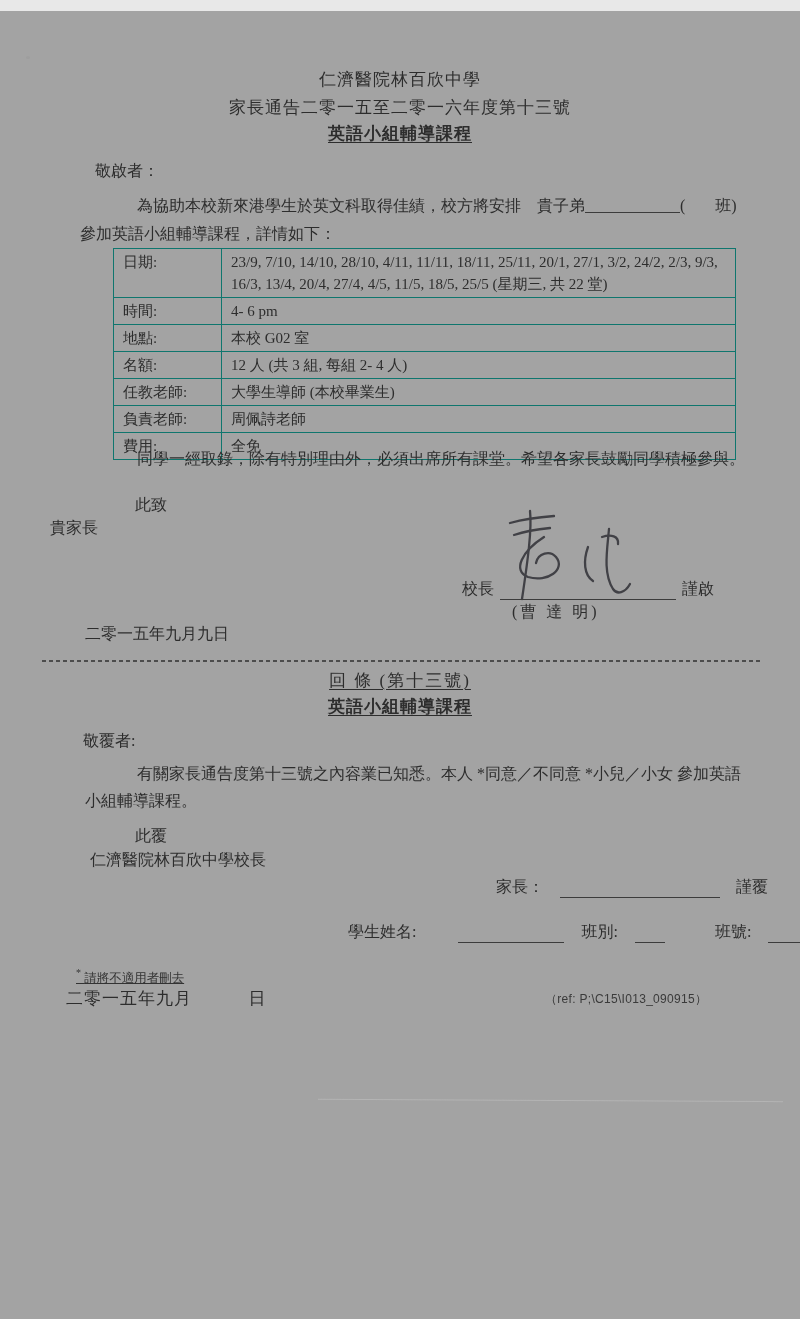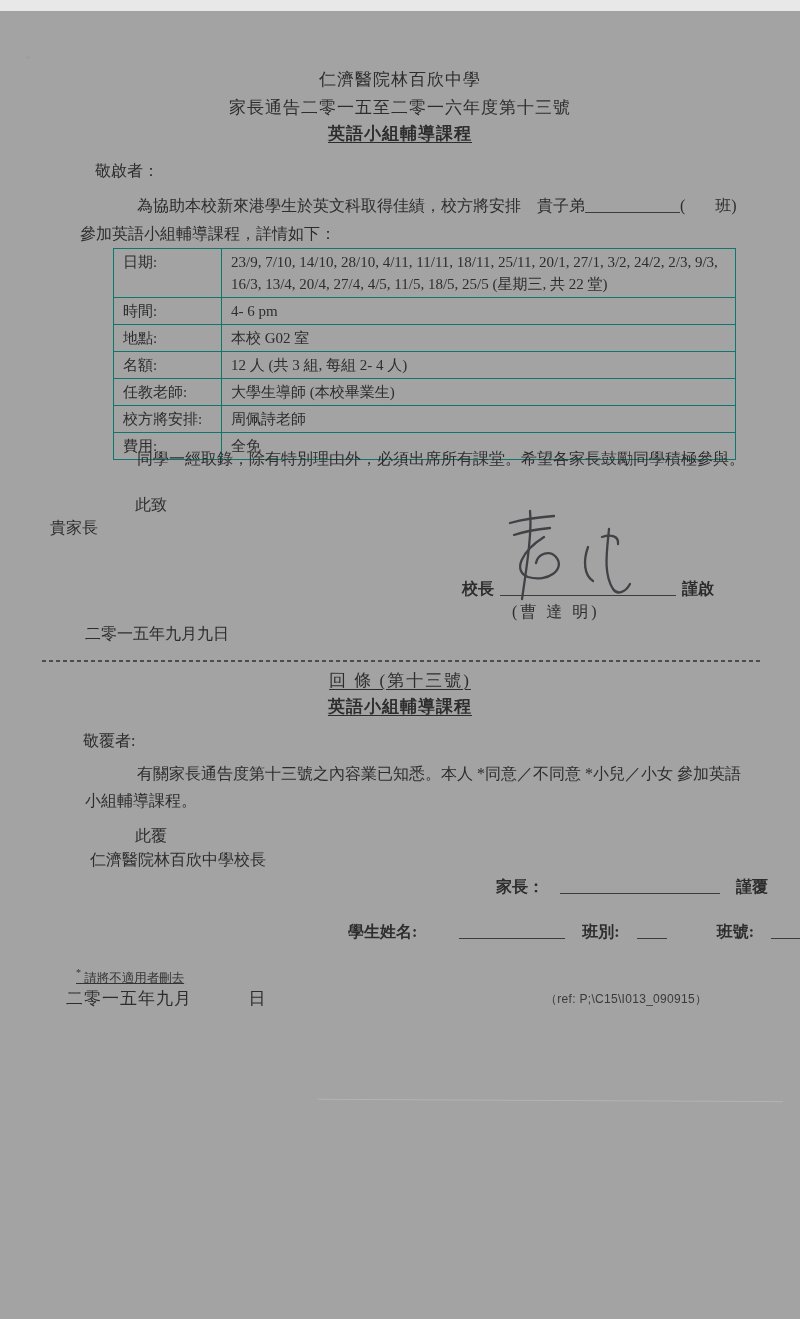--- a/index.html
+++ b/index.html
@@ -39,21 +39,21 @@
     line-height:22px;
   }
   table.course td.t-label{width:92px;}
   table.course .t-line{display:block;}
   
   .dashsep{
     position:absolute;left:42px;top:649px;
     width:720px;height:2px;
     background:repeating-linear-gradient(to right,#4c4c4c 0 4px,transparent 4px 7px);
   }
-  .sig-row{display:flex;align-items:flex-start;gap:6px;font-weight:bold;}
+  .sig-row{display:flex;align-items:flex-end;gap:6px;}
   .refnote{font-family:"Liberation Sans","DejaVu Sans",sans-serif;font-size:12px;color:#3a3a3a;letter-spacing:.3px;}
   .speck{position:absolute;left:26px;top:45px;width:4px;height:3px;border-radius:50%;background:#9a9a9a;opacity:.55;}
   .scanline{position:absolute;left:318px;top:1089px;width:465px;height:1px;background:#bdbdbd;opacity:.65;transform:rotate(.3deg);}
   .foot{font-size:12.5px;color:#333;}
   sup.mark{font-size:10px;vertical-align:6px;}
 </style>
 </head>
 <body>
 
 <div class="page">
@@ -98,21 +98,21 @@
             <span class="t-line">12 人 (共 3 組, 每組 2- 4 人)</span>
           </td>
         </tr>
         <tr>
           <td class="t-label">任教老師:</td>
           <td class="t-value">
             <span class="t-line">大學生導師 (本校畢業生)</span>
           </td>
         </tr>
         <tr>
-          <td class="t-label">校方將安排:</td>
+          <td class="t-label">負責老師:</td>
           <td class="t-value">
             <span class="t-line">周佩詩老師</span>
           </td>
         </tr>
         <tr>
           <td class="t-label">費用:</td>
           <td class="t-value">
             <span class="t-line">全免</span>
           </td>
         </tr>

